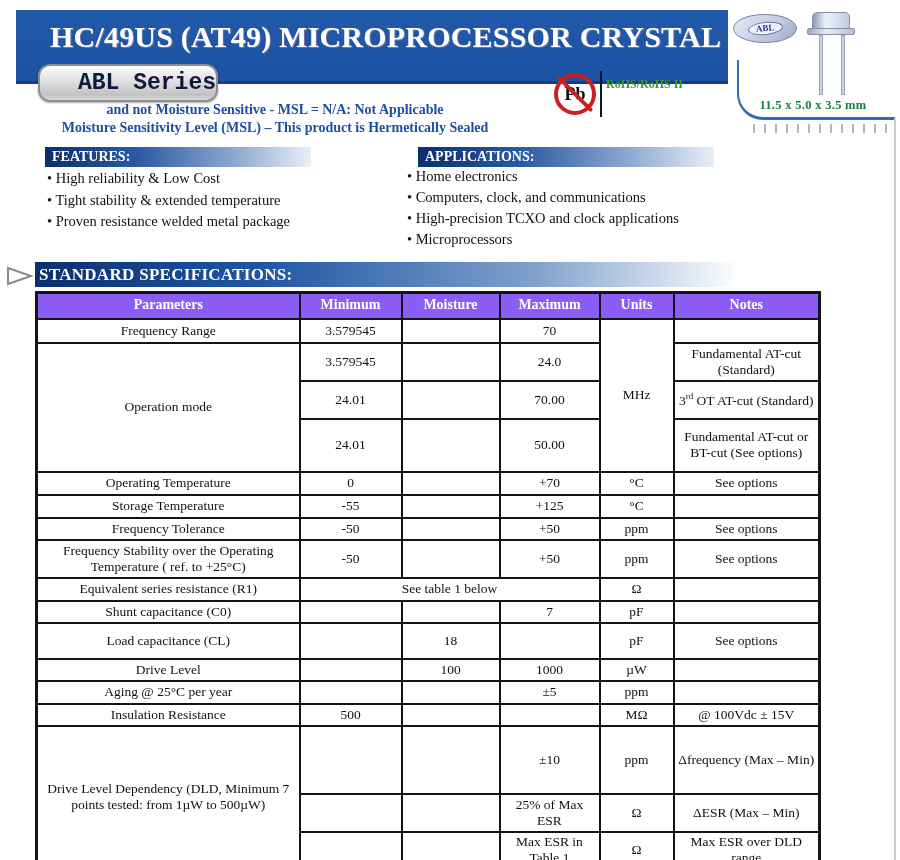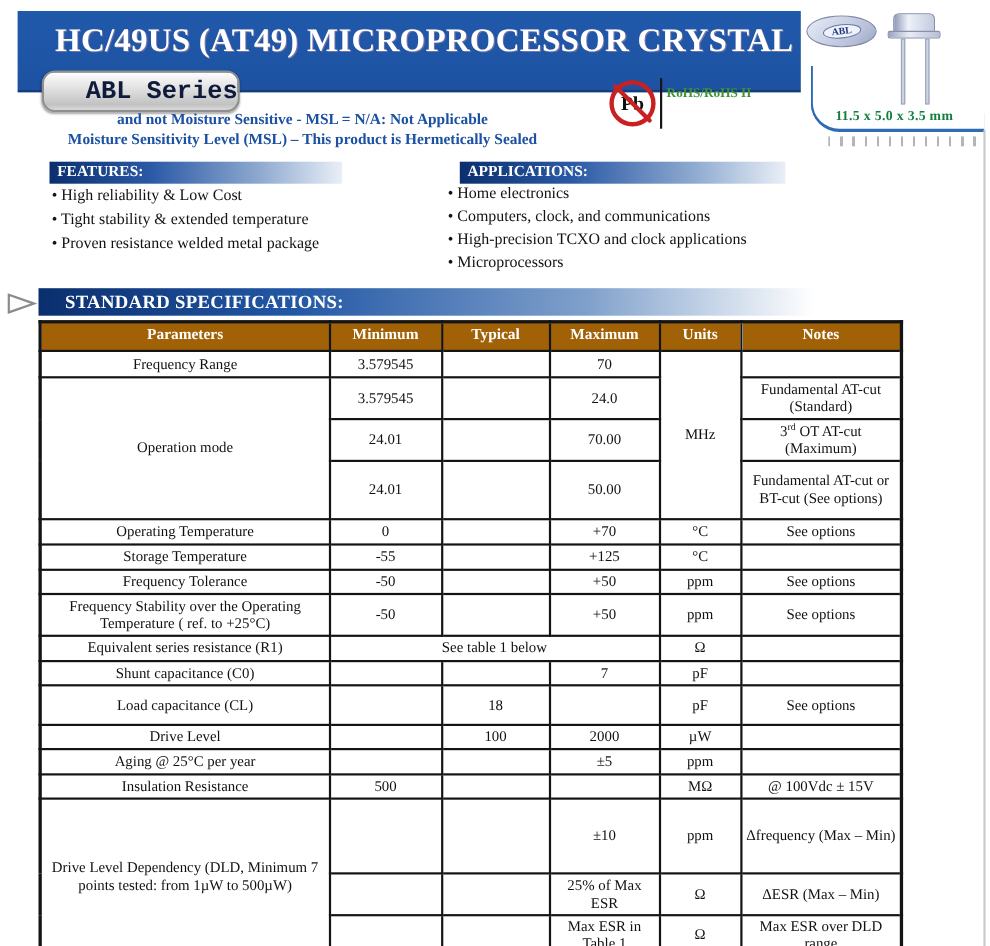--- a/index.html
+++ b/index.html
@@ -60,30 +60,30 @@
              background:linear-gradient(to right,#0b2f6e 0%,#2b5aa6 35%,#8faad0 72%,#e9eff7 100%); }
   .feat-bar { left:45px; top:147px; width:266px; }
   .app-bar  { left:405px; top:147px; width:296px;margin-left:13px; }
   ul.plain { list-style:none; position:absolute; font-size:14.5px; color:#111; }
   .feat-list { left:47px; top:168px; line-height:21.5px; }
   .app-list  { left:407px; top:166px; line-height:21px; }
 
   
   .spec-arrow { position:absolute; left:6px; top:266px; }
   .spec-bar { position:absolute; left:35px; top:262px; width:766px; height:25px;
-              color:#fff; font-weight:bold; font-size:17px; line-height:25px; padding-left:24px;
+              color:#fff; font-weight:bold; font-size:17px; line-height:25px; padding-left:4px;
               letter-spacing:0.3px;
               background:linear-gradient(to right,#0b2f6e 0%,#2257a5 30%,#7fa0cb 65%,#fff 92%); }
 
   table.specs { position:absolute; left:35px; top:291px; width:783px; border-collapse:collapse;
                 font-size:13.5px; color:#111; table-layout:fixed;
                 border:3px solid #141414; }
   table.specs th, table.specs td { border:2px solid #141414; text-align:center; vertical-align:middle;
                 padding:1px 3px; line-height:1.18; overflow:hidden; }
-  table.specs th { background:#a16207; color:#fff; font-size:14px; font-weight:bold; height:24px; }
+  table.specs th { background:#8b5cf6; color:#fff; font-size:14px; font-weight:bold; height:24px; }
   td.notes { text-align:left; padding-left:6px; }
   td.param-left { text-align:left; padding:0 10px; line-height:1.4; }
   sup { font-size:9px; }
 </style>
 </head>
 <body>
 
 <div id="page">
 
   <div class="banner">
@@ -144,21 +144,21 @@
         <col style="width:102px">
         <col style="width:98px">
       <col style="width:100px">
         <col style="width:74px">
         <col style="width:146px">
     </colgroup>
     <tbody>
         <tr style="height:26px">
       <th>Parameters</th>
       <th>Minimum</th>
-      <th>Typical</th>
+      <th>Moisture</th>
       <th>Maximum</th>
       <th>Units</th>
       <th>Notes</th>
     </tr>
     <tr style="height:24px">
       <td>Frequency Range</td>
       <td>3.579545</td>
       <td></td>
       <td>70</td>
       <td rowspan="4">MHz</td>
@@ -168,21 +168,21 @@
       <td rowspan="3">Operation mode</td>
       <td>3.579545</td>
       <td></td>
       <td>24.0</td>
       <td class="notes">Fundamental AT-cut (Standard)</td>
     </tr>
     <tr style="height:38px">
       <td>24.01</td>
       <td></td>
       <td>70.00</td>
-      <td class="notes"><span>3</span><sup>rd</sup><span> OT AT-cut (Maximum)</span></td>
+      <td class="notes"><span>3</span><sup>rd</sup><span> OT AT-cut (Standard)</span></td>
     </tr>
     <tr style="height:53px">
       <td>24.01</td>
       <td></td>
       <td>50.00</td>
       <td class="notes">Fundamental AT-cut or BT-cut (See options)</td>
     </tr>
     <tr style="height:23px">
       <td>Operating Temperature</td>
       <td>0</td>
@@ -234,21 +234,21 @@
       <td></td>
       <td>18</td>
       <td></td>
       <td>pF</td>
       <td class="notes">See options</td>
     </tr>
     <tr style="height:22px">
       <td>Drive Level</td>
       <td></td>
       <td>100</td>
-      <td>2000</td>
+      <td>1000</td>
       <td>µW</td>
       <td class="notes"></td>
     </tr>
     <tr style="height:23px">
       <td>Aging @ 25°C per year</td>
       <td></td>
       <td></td>
       <td>±5</td>
       <td>ppm</td>
       <td class="notes"></td>

